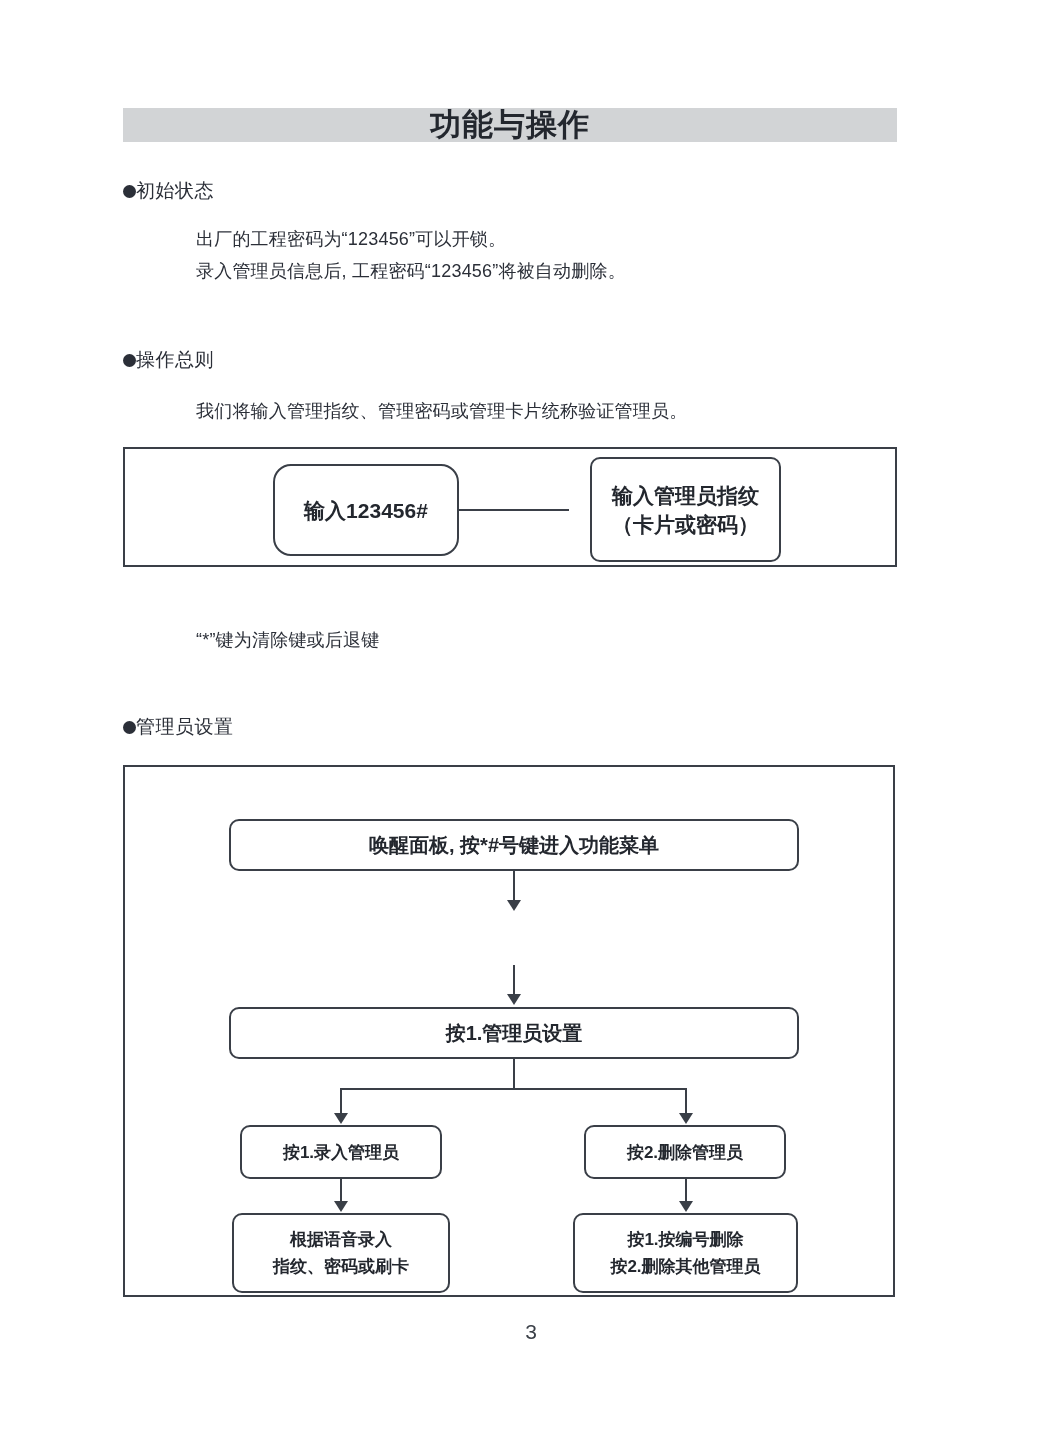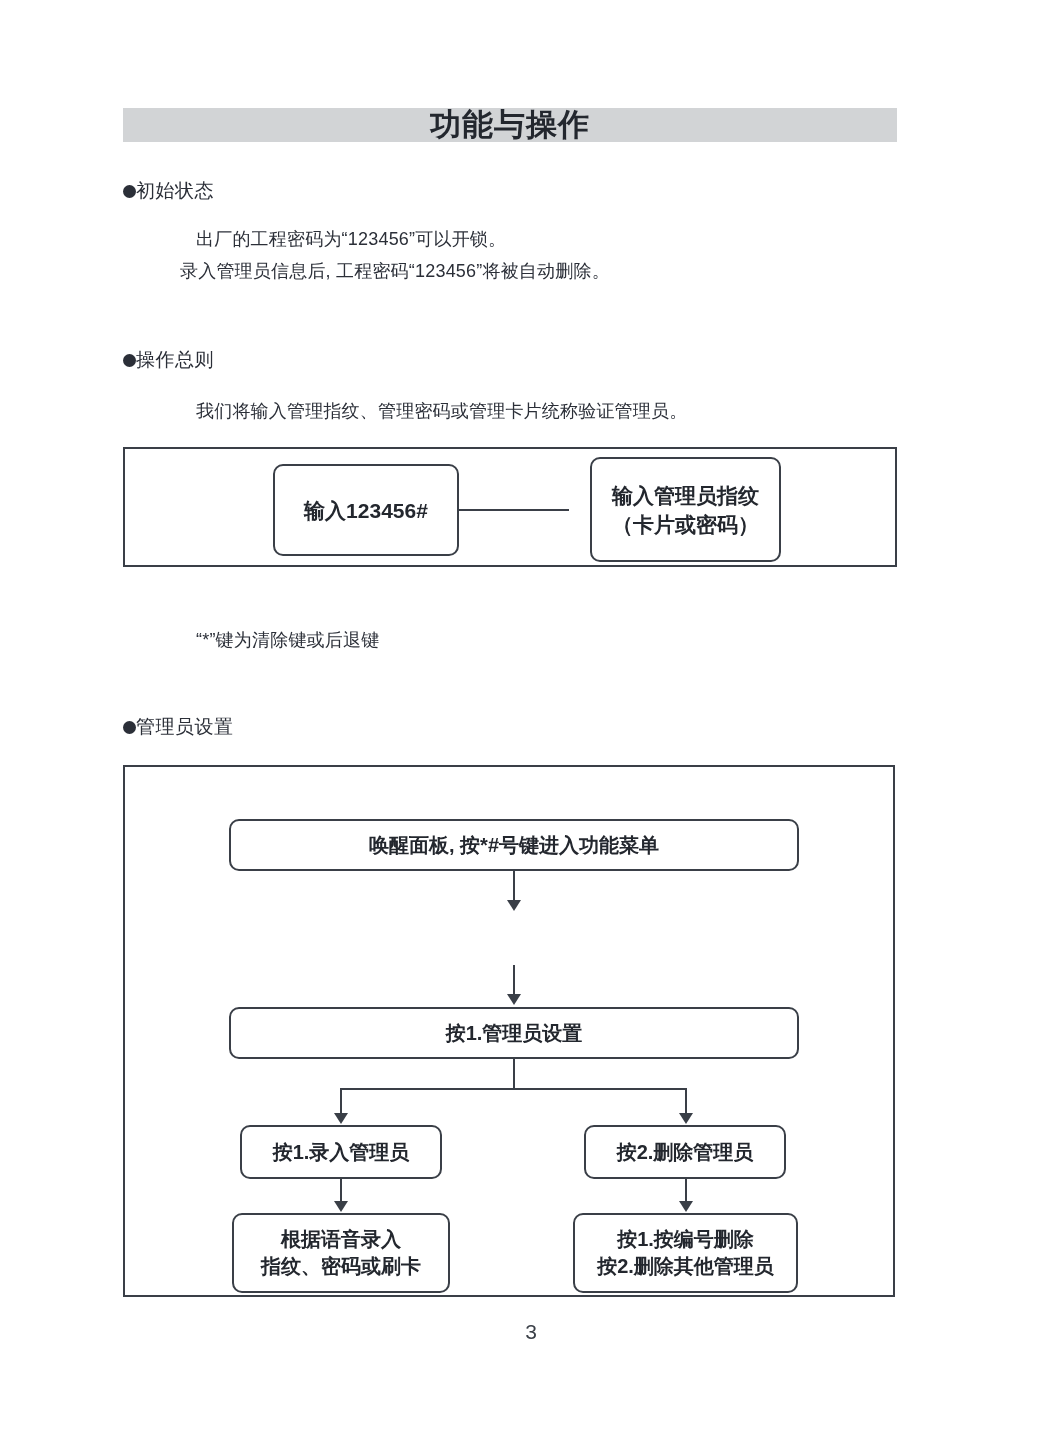--- a/index.html
+++ b/index.html
@@ -94,21 +94,21 @@
     align-items: center;
     justify-content: center;
     text-align: center;
     font-weight: bold;
     color: #23272e;
   }
   .node .node-line {
     display: block;
     white-space: nowrap;
   }
-  .node-sm  { font-size: 20px; line-height: 27px; }
+  .node-sm  { font-size: 17px; line-height: 27px; }
   .node-md  { font-size: 20px; line-height: 28px; }
   .node-lg  { font-size: 21px; line-height: 29px; }
 
   
   .conn-h {
     position: absolute;
     height: 0;
     border-top: 2px solid #3a3f47;
   }
   .conn-v {
@@ -143,32 +143,32 @@
   <div class="title-banner">
     <span class="title-text">功能与操作</span>
   </div>
 
   <div class="section-heading" style="left:123px; top:178px;">
     <span class="bullet"></span>
     <span class="heading-label">初始状态</span>
   </div>
 
   <div class="body-line" style="left:148px; top:224px;">出厂的工程密码为“123456”可以开锁。</div>
-  <div class="body-line" style="left:132px; top:256px;">录入管理员信息后, 工程密码“123456”将被自动删除。</div>
+  <div class="body-line" style="left:148px; top:256px;">录入管理员信息后, 工程密码“123456”将被自动删除。</div>
 
   <div class="section-heading" style="left:123px; top:347px;">
     <span class="bullet"></span>
     <span class="heading-label">操作总则</span>
   </div>
 
   <div class="body-line" style="left:148px; top:396px;">我们将输入管理指纹、管理密码或管理卡片统称验证管理员。</div>
 
   <div class="frame" style="left:123px; top:447px; width:774px; height:120px;">
 
-    <div class="node node-lg" style="left:148px; top:15px; width:186px; height:92px;">
+    <div class="node node-lg" style="left:148px; top:15px; width:186px; height:92px;border-radius:18px;">
       <span class="node-line">输入123456#</span>
     </div>
 
     <div class="conn-h" style="left:334px; top:60px; width:110px;"></div>
 
     <div class="node node-lg" style="left:465px; top:8px; width:191px; height:105px;">
       <span class="node-line">输入管理员指纹</span>
       <span class="node-line">（卡片或密码）</span>
     </div>
   </div>

